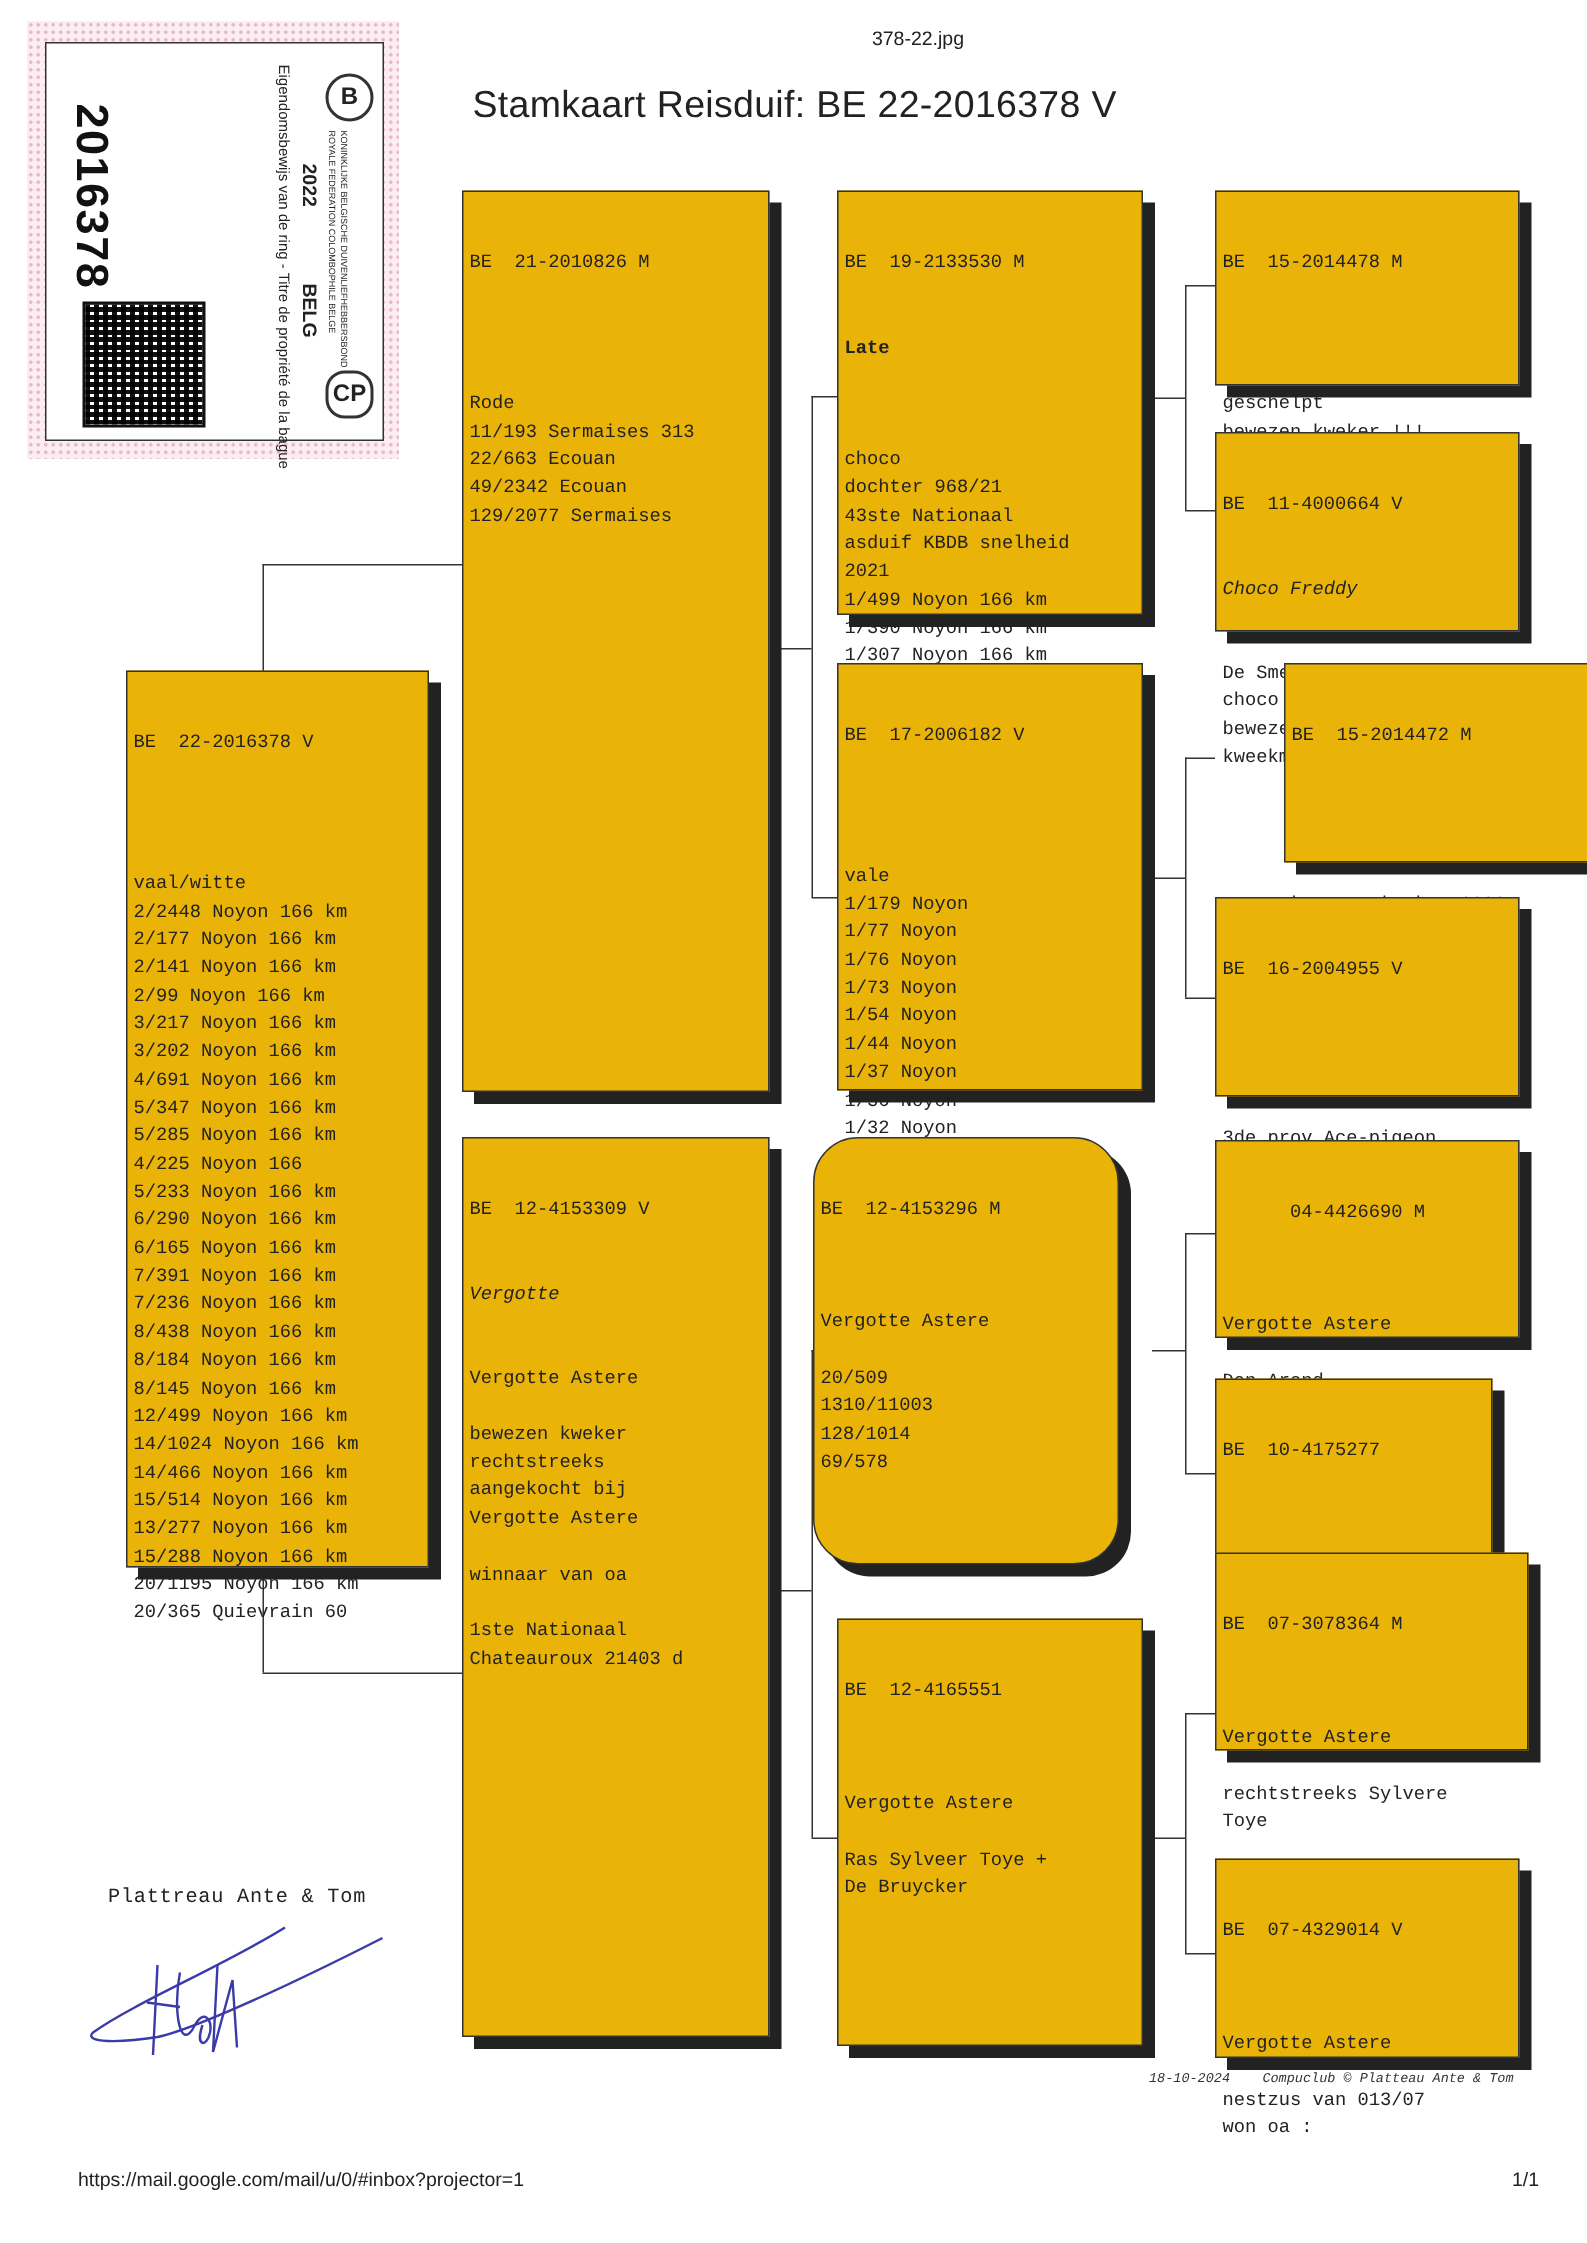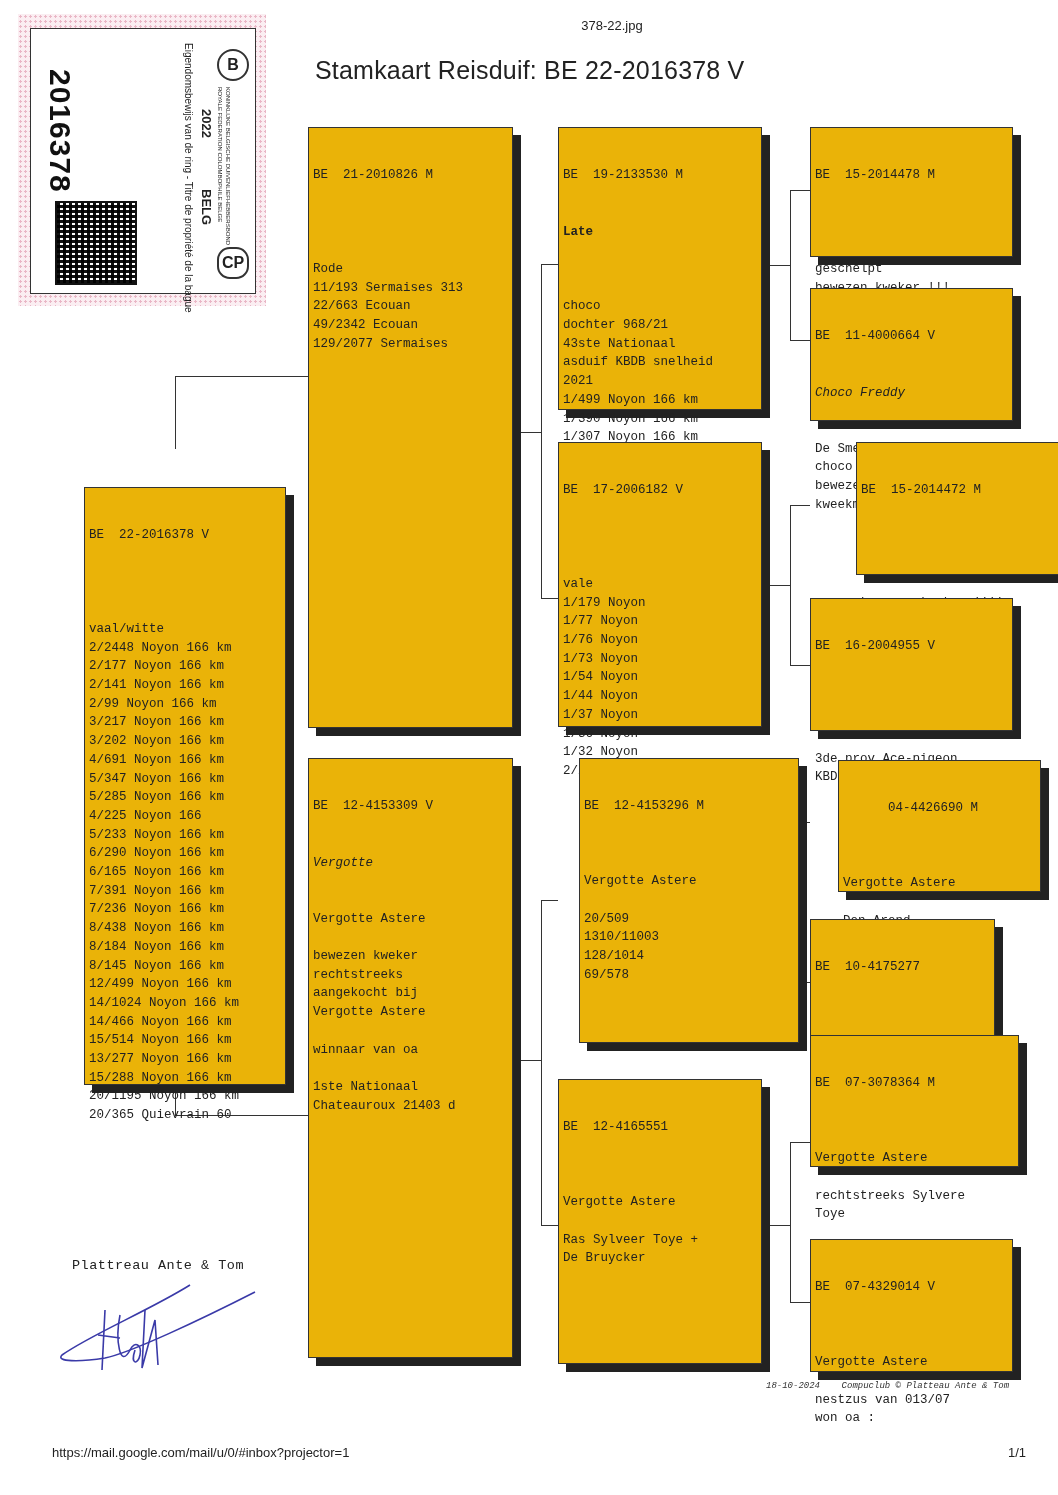--- a/index.html
+++ b/index.html
@@ -87,21 +87,21 @@
 <div class="line" style="left:768px; top:900px; width:22px; height:1px;"></div>
 <div class="line" style="left:790px; top:822px; width:1px; height:160px;"></div>
 <div class="line" style="left:790px; top:822px; width:20px; height:1px;"></div>
 <div class="line" style="left:790px; top:982px; width:20px; height:1px;"></div>
 
 <div class="line" style="left:768px; top:1225px; width:22px; height:1px;"></div>
 <div class="line" style="left:790px; top:1142px; width:1px; height:160px;"></div>
 <div class="line" style="left:790px; top:1142px; width:20px; height:1px;"></div>
 <div class="line" style="left:790px; top:1302px; width:20px; height:1px;"></div>
 
-<div class="box" style="left:84px; top:447px; width:202px; height:598px;margin-top:40px;">
+<div class="box" style="left:84px; top:447px; width:202px; height:598px;">
   <span class="hdr">BE  22-2016378 V</span>
   <div><span class="ln"></span><span class="ln"></span><span class="ln">vaal/witte</span><span class="ln">2/2448 Noyon 166 km</span><span class="ln">2/177 Noyon 166 km</span><span class="ln">2/141 Noyon 166 km</span><span class="ln">2/99 Noyon 166 km</span><span class="ln">3/217 Noyon 166 km</span><span class="ln">3/202 Noyon 166 km</span><span class="ln">4/691 Noyon 166 km</span><span class="ln">5/347 Noyon 166 km</span><span class="ln">5/285 Noyon 166 km</span><span class="ln">4/225 Noyon 166</span><span class="ln">5/233 Noyon 166 km</span><span class="ln">6/290 Noyon 166 km</span><span class="ln">6/165 Noyon 166 km</span><span class="ln">7/391 Noyon 166 km</span><span class="ln">7/236 Noyon 166 km</span><span class="ln">8/438 Noyon 166 km</span><span class="ln">8/184 Noyon 166 km</span><span class="ln">8/145 Noyon 166 km</span><span class="ln">12/499 Noyon 166 km</span><span class="ln">14/1024 Noyon 166 km</span><span class="ln">14/466 Noyon 166 km</span><span class="ln">15/514 Noyon 166 km</span><span class="ln">13/277 Noyon 166 km</span><span class="ln">15/288 Noyon 166 km</span><span class="ln">20/1195 Noyon 166 km</span><span class="ln">20/365 Quievrain 60</span></div>
 </div>
 
 <div class="box" style="left:308px; top:127px; width:205px; height:601px;">
   <span class="hdr">BE  21-2010826 M</span>
   <div><span class="ln"></span><span class="ln"></span><span class="ln">Rode</span><span class="ln">11/193 Sermaises 313</span><span class="ln">22/663 Ecouan</span><span class="ln">49/2342 Ecouan</span><span class="ln">129/2077 Sermaises</span></div>
 </div>
 
 <div class="box" style="left:308px; top:758px; width:205px; height:600px;">
@@ -114,21 +114,21 @@
   <span class="hdr">BE  19-2133530 M</span>
   <span class="ln it" style="font-style:normal; font-weight:bold;">Late</span>
   <div><span class="ln"></span><span class="ln">choco</span><span class="ln">dochter 968/21</span><span class="ln">43ste Nationaal</span><span class="ln">asduif KBDB snelheid</span><span class="ln">2021</span><span class="ln">1/499 Noyon 166 km</span><span class="ln">1/390 Noyon 166 km</span><span class="ln">1/307 Noyon 166 km</span><span class="ln">1/278 Noyon 166 km</span><span class="ln">1/272 Noyon 166 km</span><span class="ln">1/149 Noyon 166 km</span></div>
 </div>
 
 <div class="box" style="left:558px; top:442px; width:204px; height:285px;">
   <span class="hdr">BE  17-2006182 V</span>
   <div><span class="ln"></span><span class="ln"></span><span class="ln">vale</span><span class="ln">1/179 Noyon</span><span class="ln">1/77 Noyon</span><span class="ln">1/76 Noyon</span><span class="ln">1/73 Noyon</span><span class="ln">1/54 Noyon</span><span class="ln">1/44 Noyon</span><span class="ln">1/37 Noyon</span><span class="ln">1/36 Noyon</span><span class="ln">1/32 Noyon</span><span class="ln">2/218 Noyon</span></div>
 </div>
 
-<div class="box" style="left:579px; top:758px; width:220px; height:285px;">
+<div class="box" style="left:542px; top:758px; width:204px; height:285px;border-radius:30px;">
   <span class="hdr">BE  12-4153296 M</span>
   <div><span class="ln"></span><span class="ln">Vergotte Astere</span><span class="ln"></span><span class="ln">20/509</span><span class="ln">1310/11003</span><span class="ln">128/1014</span><span class="ln">69/578</span></div>
 </div>
 
 <div class="box" style="left:558px; top:1079px; width:204px; height:285px;">
   <span class="hdr">BE  12-4165551</span>
   <div><span class="ln"></span><span class="ln">Vergotte Astere</span><span class="ln"></span><span class="ln">Ras Sylveer Toye +</span><span class="ln">De Bruycker</span></div>
 </div>
 
 <div class="box" style="left:810px; top:127px; width:203px; height:130px;">
@@ -141,21 +141,21 @@
   <div><span class="ln">De Smet Freddy</span><span class="ln">choco</span><span class="ln">bewezen</span><span class="ln">kweekmoeder!!!</span></div>
 </div>
 <div class="box" style="left:856px; top:442px; width:203px; height:133px;">
   <span class="hdr">BE  15-2014472 M</span>
   <div><span class="ln"></span><span class="ln"></span><span class="ln"></span><span class="ln">bewezen kweker !!!!</span></div>
 </div>
 <div class="box" style="left:810px; top:598px; width:203px; height:133px;">
   <span class="hdr">BE  16-2004955 V</span>
   <div><span class="ln"></span><span class="ln"></span><span class="ln"></span><span class="ln">3de prov Ace-pigeon</span><span class="ln">KBDB</span></div>
 </div>
-<div class="box" style="left:810px; top:760px; width:203px; height:132px;margin-left:28px;">
+<div class="box" style="left:810px; top:760px; width:203px; height:132px;">
   <span class="hdr">      04-4426690 M</span>
   <div><span class="ln"></span><span class="ln">Vergotte Astere</span><span class="ln"></span><span class="ln">Den Arend</span></div>
 </div>
 <div class="box" style="left:810px; top:919px; width:185px; height:133px;">
   <span class="hdr">BE  10-4175277</span>
   <div><span class="ln"></span><span class="ln">Vergotte Astere</span><span class="ln"></span><span class="ln">vader 8 x 1ste prijs</span><span class="ln">superieure duif</span></div>
 </div>
 <div class="box" style="left:810px; top:1035px; width:209px; height:132px;">
   <span class="hdr">BE  07-3078364 M</span>
   <div><span class="ln"></span><span class="ln">Vergotte Astere</span><span class="ln"></span><span class="ln">rechtstreeks Sylvere</span><span class="ln">Toye</span></div>

